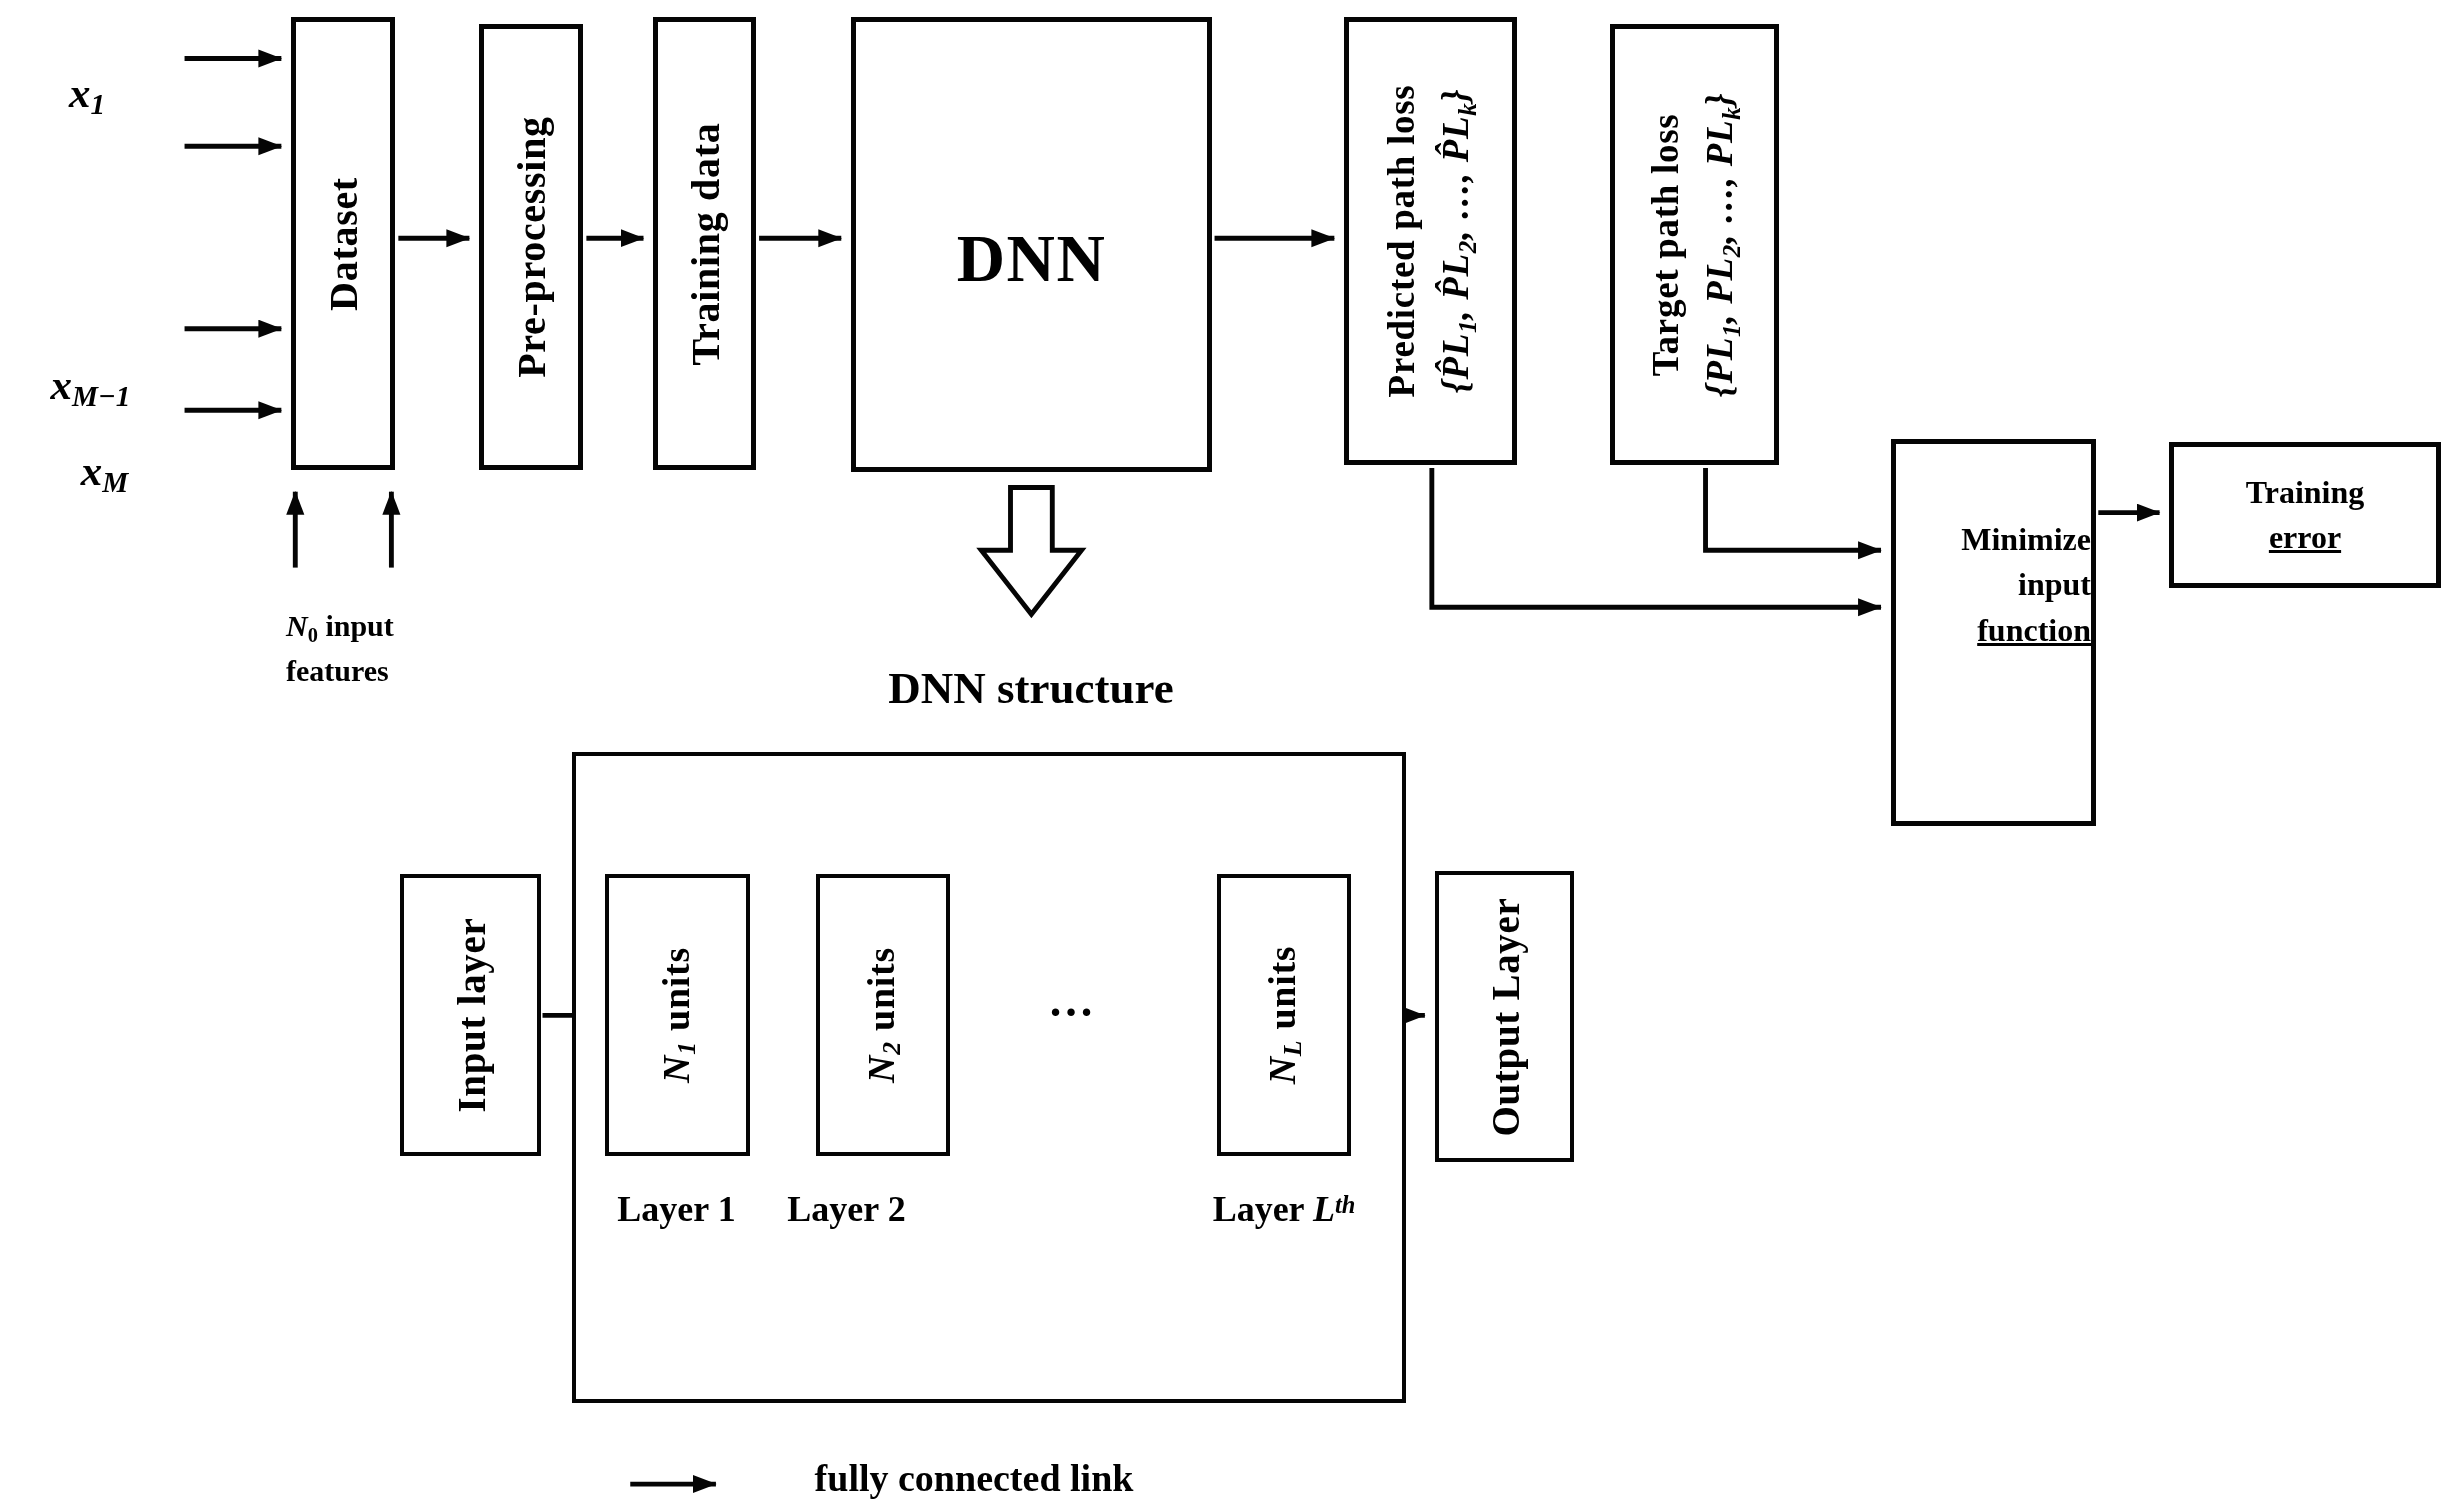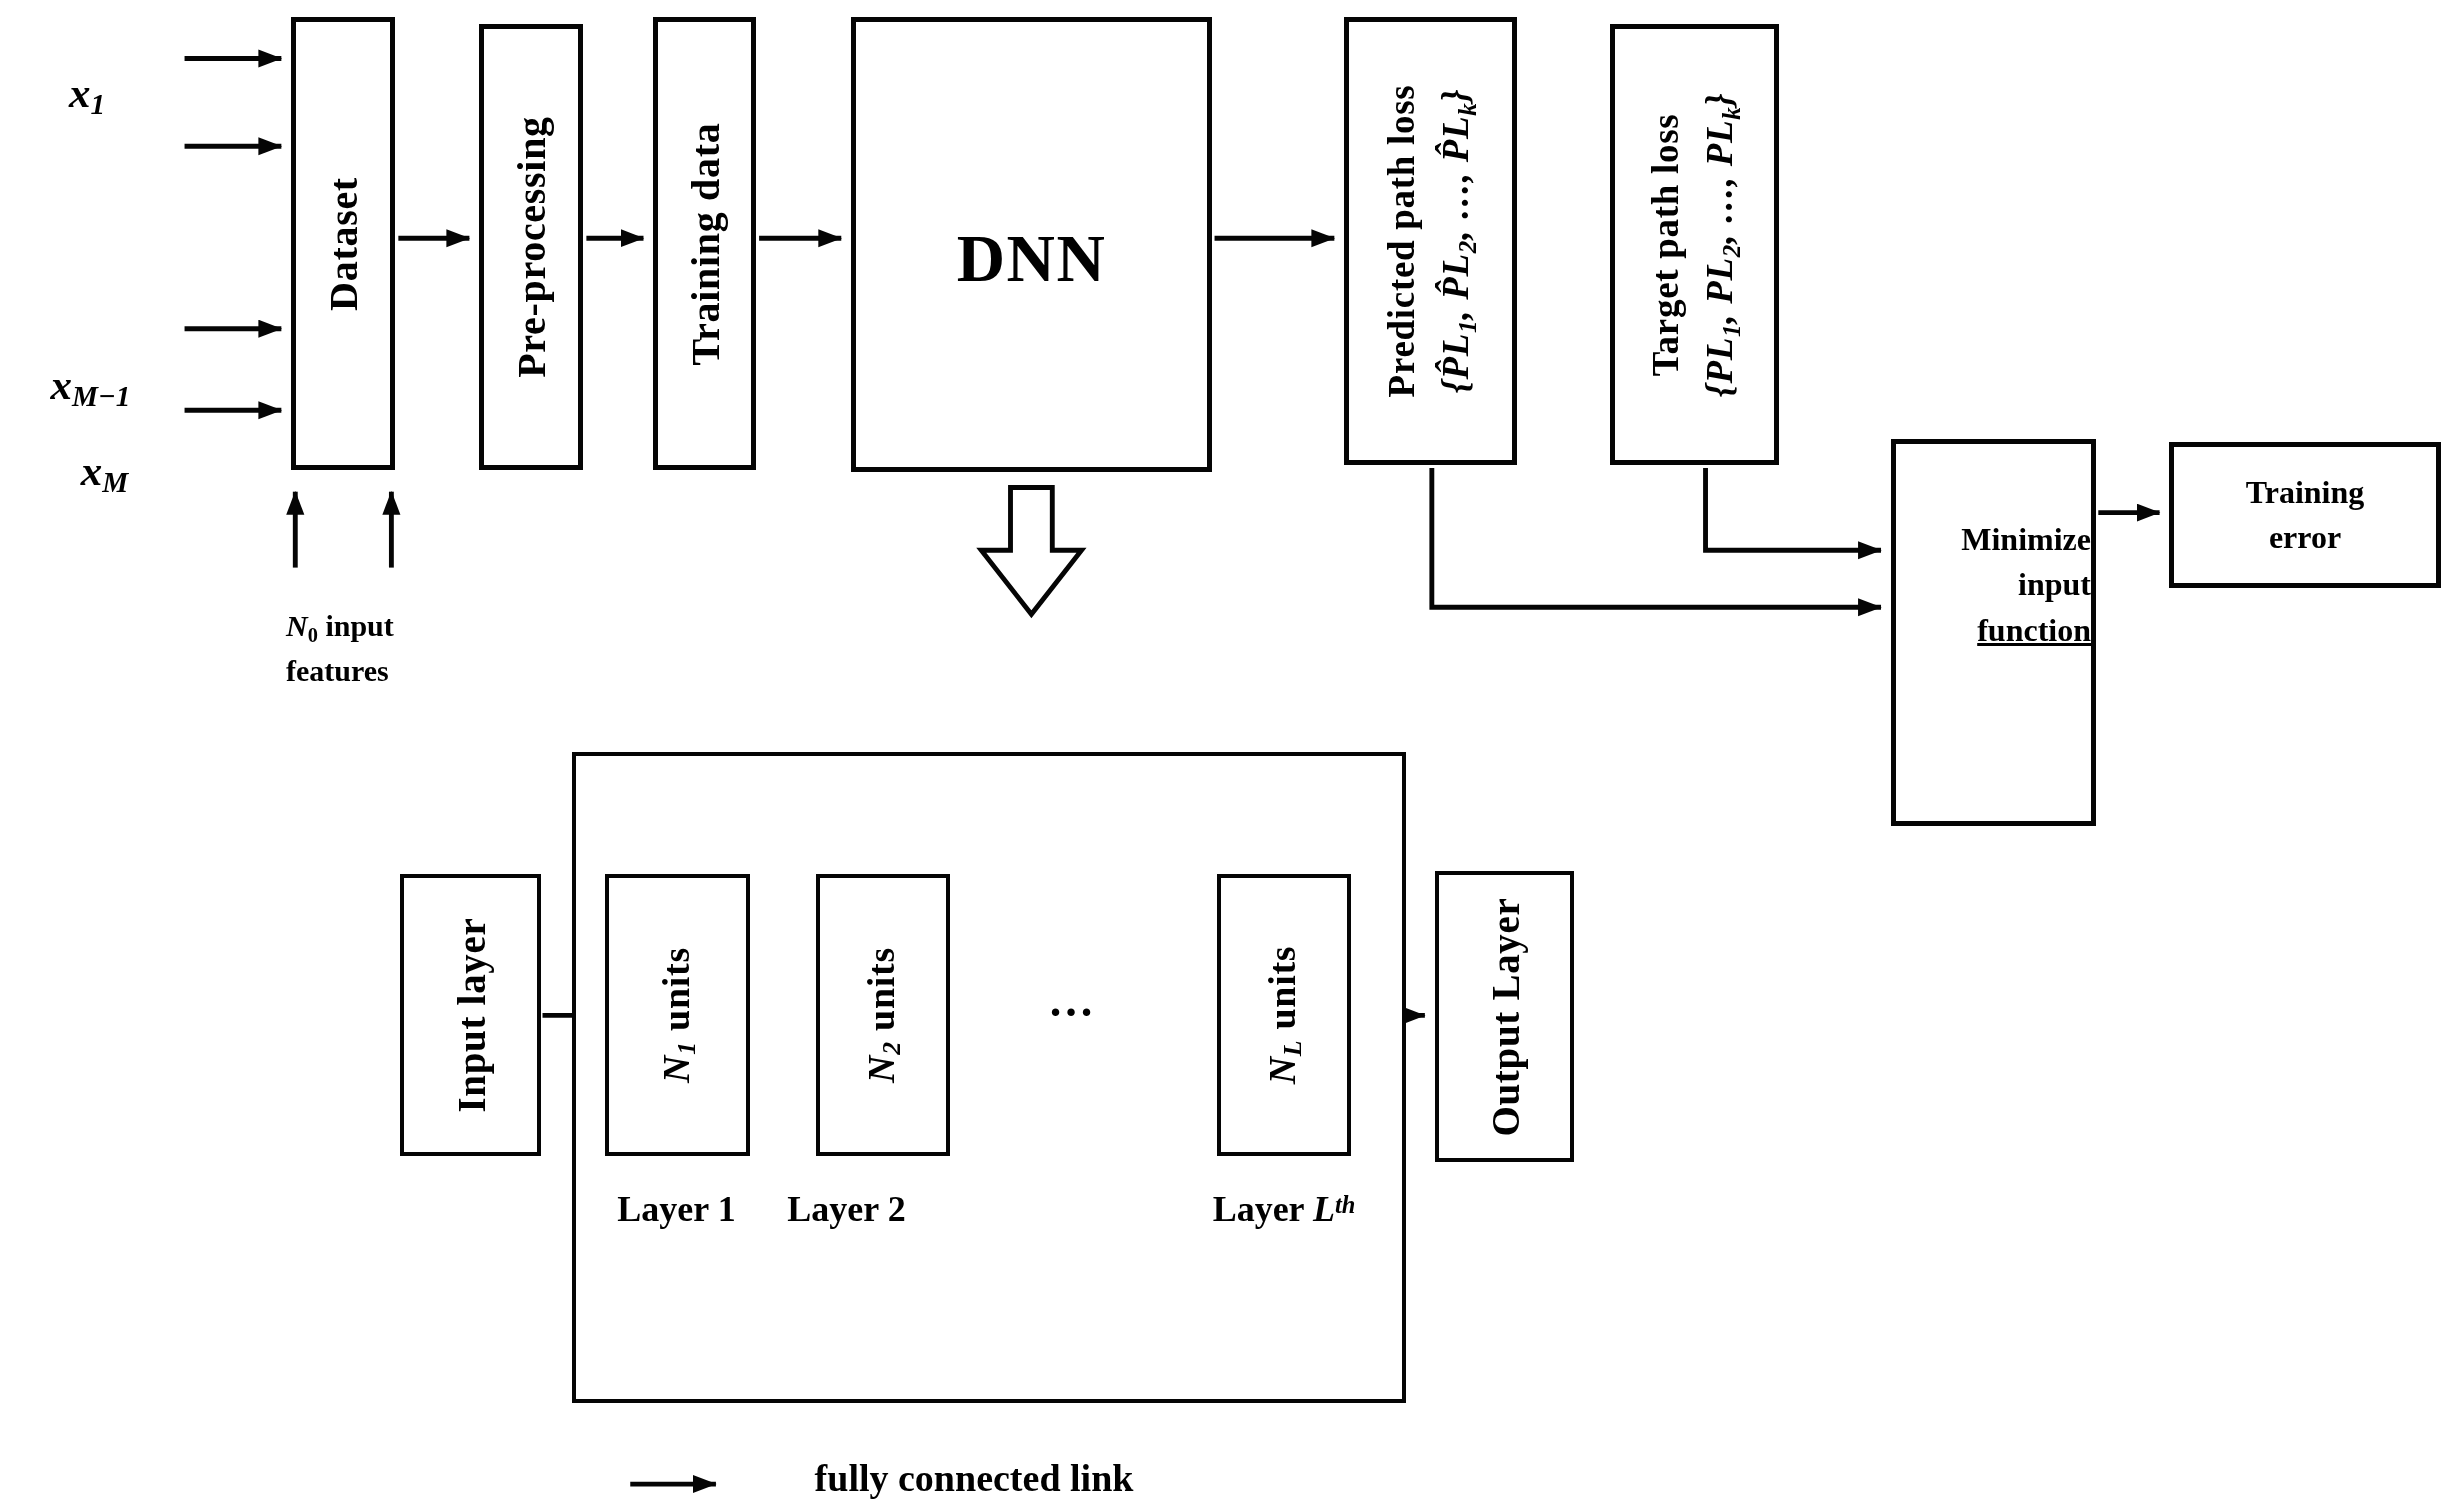--- a/index.html
+++ b/index.html
@@ -131,29 +131,30 @@
     <div style="font-weight:bold; font-size:32px; line-height:1.42;">
       <span style="display:block;">Minimize</span>
       <span style="display:block;">input</span>
       <span style="display:block;text-decoration:underline;">function</span>
     </div>
   </div>
 
   <div class="box" style="left:2169px; top:442px; width:272px; height:146px; display:flex; align-items:center; justify-content:center; text-align:center;">
     <div style="font-weight:bold; font-size:32px; line-height:1.4;">
       <span style="display:block;">Training</span>
-      <span style="display:block;">error</span>
+      <span style="display:block;text-decoration:underline;">error</span>
     </div>
   </div>
 
   <div class="hlabel" style="left:286px; top:605px; width:209px; font-size:30px; text-align:left; line-height:1.4;">
     <span style="display:block;"><i>N</i><sub>0</sub> input</span>
     <span style="display:block;">features</span>
   </div>
 
+  <div class="hlabel" style="left:857px; top:662px; width:348px; font-size:45px;">DNN structure</div>
 
   <div class="box thin" style="left:572px; top:752px; width:834px; height:651px;"></div>
 
   <div class="box thin" style="left:400px; top:874px; width:141px; height:282px;">
     <div class="vlabel" style="font-size:39px;">Input layer</div>
   </div>
 
   <div class="box thin" style="left:605px; top:874px; width:145px; height:282px;">
     <div class="vlabel" style="font-size:38px;"><i>N</i><sub><i>1</i></sub> units</div>
   </div>

